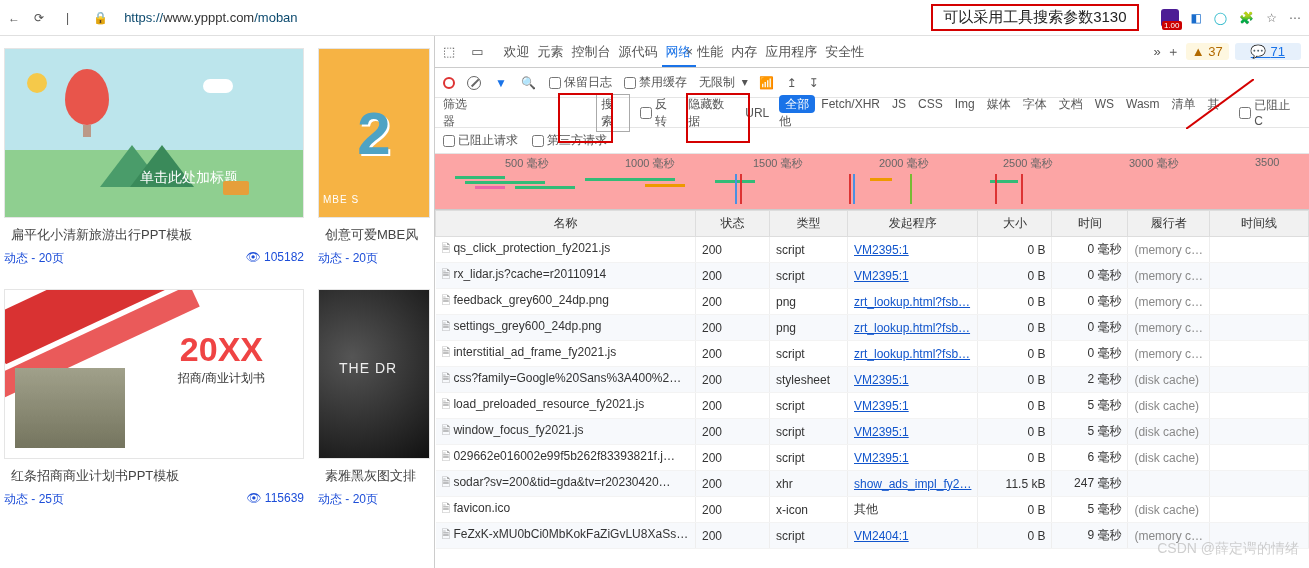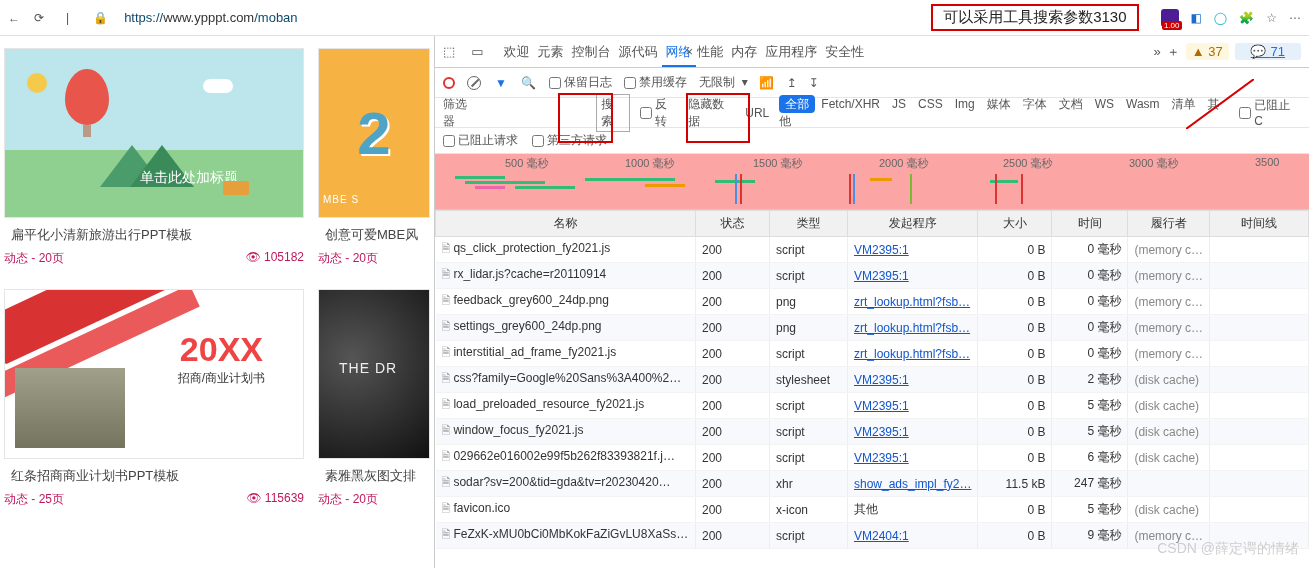--- a/index.html
+++ b/index.html
@@ -22,21 +22,21 @@
 .main { display: flex; height: 532px; }
 .left { width: 434px; overflow: hidden; padding: 12px 0 0 4px; }
 .right { flex: 1; border-left: 1px solid #ccc; display: flex; flex-direction: column; position: relative; }
 
 
 .grid { display: flex; flex-wrap: wrap; gap: 0; }
 .card { width: 300px; margin-bottom: 22px; }
 .card.narrow { width: 112px; overflow: hidden; }
 .thumb { height: 170px; border: 1px solid #e5e5e5; display: flex; align-items: center; justify-content: center; position: relative; overflow: hidden; }
 .title { padding-top: 8px; font-size: 13px; color: #444; white-space: nowrap; overflow: hidden; text-overflow: ellipsis; margin-left: 7px; }
-.meta { display: flex; justify-content: space-between; padding-top: 6px; color: #be185d; font-size: 12px; }
+.meta { display: flex; justify-content: space-between; padding-top: 6px; color: #1d4ed8; font-size: 12px; }
 .meta .views::before { content: "👁 "; }
 
 
 .th1 { background: linear-gradient(#bce5ec 60%, #8fcf90 60%); }
 .th1 .balloon { width: 44px; height: 56px; background: #e8554b; border-radius: 50% 50% 50% 50% / 55% 55% 45% 45%; position: absolute; top: 20px; left: 60px; }
 .th1 .balloon::after { content:""; position:absolute; bottom:-12px; left:18px; width:8px; height:12px; background:#b98; }
 .th1 .sun { width:20px; height:20px; background:#f5c94a; border-radius:50%; position:absolute; top:24px; left:22px; }
 .th1 .cloud { width:30px; height:14px; background:#fff; border-radius:8px; position:absolute; top:30px; right:70px; }
 .th1 .mtn { position:absolute; bottom:30px; left:95px; width:0; height:0; border-left:32px solid transparent; border-right:32px solid transparent; border-bottom:42px solid #4a9c6a; }
 .th1 .mtn2 { left:125px; border-bottom-color:#3a8a5a; }

